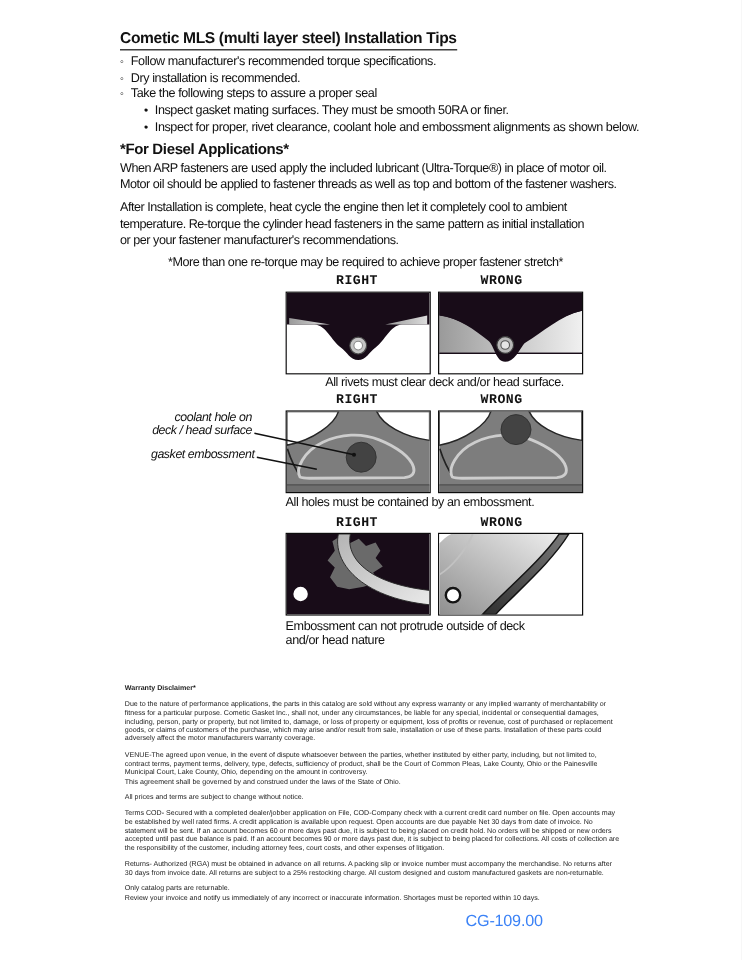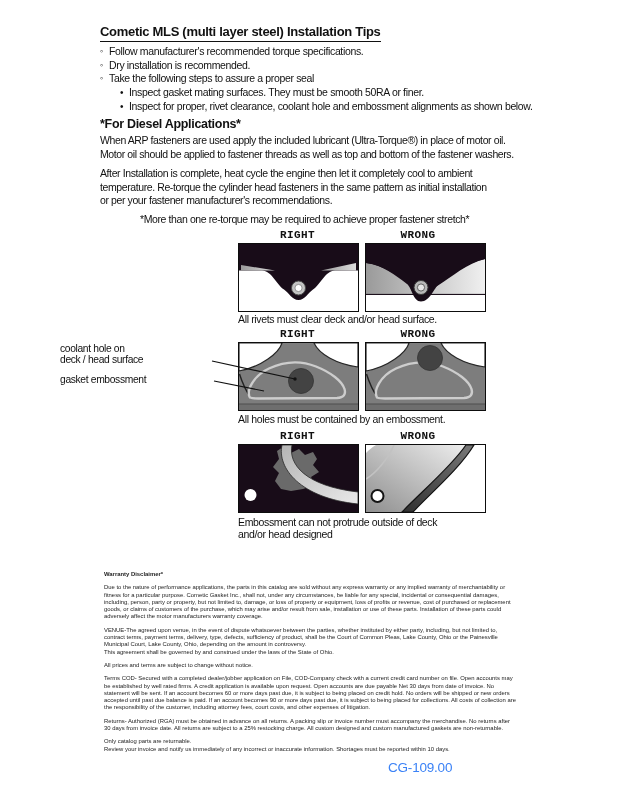--- a/index.html
+++ b/index.html
@@ -29,24 +29,24 @@
   
   .dg-label{position:absolute;font-size:11px;font-weight:700;letter-spacing:0.4px;text-align:center;font-family:Liberation Mono, monospace;}
   .lab-left{left:238px;width:119px;}
   .lab-right{left:358px;width:120px;}
   .row1-lab{top:229px;} .row2-lab{top:328px;} .row3-lab{top:430px;}
   .dg-img{position:absolute;width:119px;height:67px;border:1.8px solid #0d0d0d;box-sizing:content-box;background:#fff;}
   .r1{top:243px;} .r2{top:342px;} .r3{top:444px;}
   .img-left{left:238px;} .img-right{left:365px;}
   .dg-img svg{display:block;width:119px;height:67px;}
   .caption{position:absolute;left:238px;font-size:10.5px;letter-spacing:-0.35px;white-space:nowrap;line-height:11.5px;}
-  .cap1{top:314px;} .cap2{top:414px;} .cap3{top:517px;}
-
-  
-  .ann{position:absolute;text-align:left;font-size:10.3px;letter-spacing:-0.35px;line-height:11.3px;}
+  .cap1{top:314px;margin-left:33px;} .cap2{top:414px;} .cap3{top:517px;}
+
+  
+  .ann{position:absolute;text-align:right;font-size:10.3px;letter-spacing:-0.35px;line-height:11.3px;font-style:italic;}
   .ann1{left:60px;top:343px;width:150px;}
   .ann2{left:60px;top:374px;width:152px;}
   .leader{position:absolute;left:98px;top:338px;width:210px;height:62px;}
 
   
   .disclaimer{position:absolute;left:104px;top:571px;width:414px;font-size:5.9px;line-height:7.3px;color:#1c1c1c;letter-spacing:0;}
   .disclaimer .dh{font-weight:bold;margin:0 0 6px 0;}
   .disclaimer p{margin:0 0 5px 0;}
   .disclaimer p.tight{margin:0;}
   .disclaimer p.gap{margin:0 0 6px 0;}
@@ -211,21 +211,21 @@
       <rect width="119" height="67" fill="#ffffff"></rect>
       <path d="M10,0 H100 C85,22 55,47 36,67 H0 V8 C3,5 6,2 10,0 Z" fill="url(#g4a)"></path>
       <path d="M28,0 C22,14 10,28 0,34" stroke="#c2c2c2" stroke-width="1.6" fill="none"></path>
       <path d="M100,0 C85,22 55,47 36,67 L47,67 C66,47 94,23 108,0 Z" fill="url(#g5a)" stroke="#141414" stroke-width="1.2"></path>
       <circle cx="11.5" cy="51" r="6" fill="#ffffff" stroke="#141414" stroke-width="2"></circle>
     </svg>
   </div>
 
   <div class="caption cap3">
     <div>Embossment can not protrude outside of deck</div>
-    <div>and/or head designed</div>
+    <div>and/or head nature</div>
   </div>
 
   <div class="disclaimer">
     <div class="dh">Warranty Disclaimer*</div>
     <p class="gap">Due to the nature of performance applications, the parts in this catalog are sold without any express warranty or any implied warranty of merchantability or fitness for a particular purpose.  Cometic Gasket Inc., shall not, under any circumstances, be liable for any special, incidental or consequential damages, including, person, party or property, but not limited to, damage, or loss of property or equipment, loss of profits or revenue, cost of purchased or replacement goods, or claims of customers of the purchase, which may arise and/or result from sale, installation or use of these parts.  Installation of these parts could adversely affect the motor manufacturers warranty coverage.</p>
     <p class="tight">VENUE-The agreed upon venue, in the event of dispute whatsoever between the parties, whether instituted by either party, including, but not limited to, contract terms, payment terms, delivery, type, defects, sufficiency of product, shall be the Court of Common Pleas, Lake County, Ohio or the Painesville Municipal Court, Lake County, Ohio, depending on the amount in controversy.</p>
     <p class="gap">This agreement shall be governed by and construed under the laws of the State of Ohio.</p>
     <p class="gap">All prices and terms are subject to change without notice.</p>
     <p class="gap">Terms COD- Secured with a completed dealer/jobber application on File, COD-Company check with a current credit card number on file.  Open accounts may be established by well rated firms.  A credit application is available upon request.  Open accounts are due payable Net 30 days from date of invoice.  No statement will be sent.  If an account becomes 60 or more days past due, it is subject to being placed on credit hold.  No orders will be shipped or new orders accepted until past due balance is paid.  If an account becomes 90 or more days past due, it is subject to being placed for collections.  All costs of collection are the responsibility of the customer, including attorney fees, court costs, and other expenses of litigation.</p>
     <p class="gap">Returns- Authorized (RGA) must be obtained in advance on all returns.  A packing slip or invoice number must accompany the merchandise.  No returns after 30 days from invoice date.  All returns are subject to a 25% restocking charge.  All custom designed and custom manufactured gaskets are non-returnable.</p>

